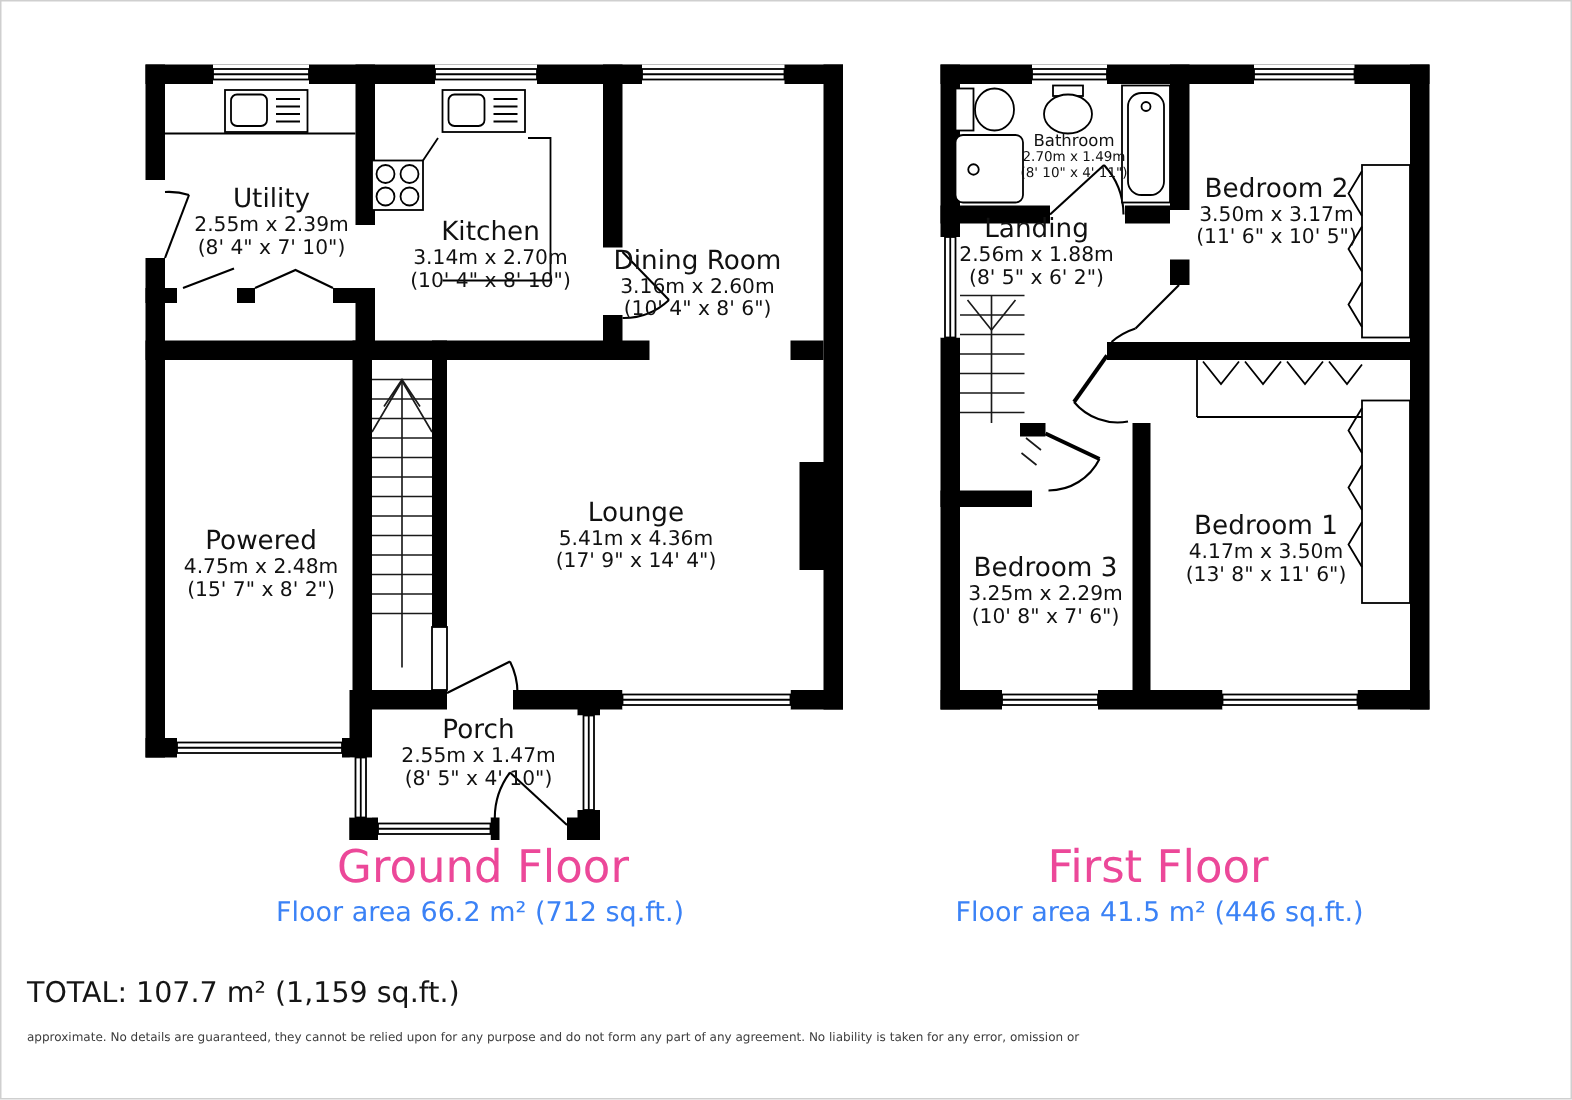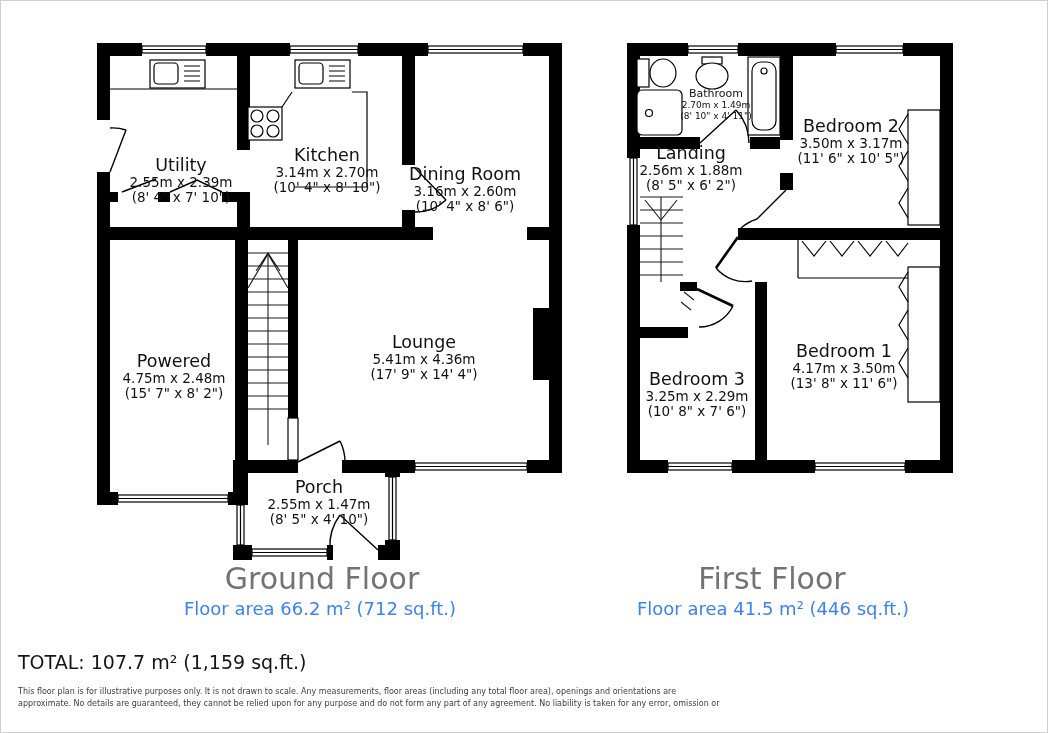--- a/index.html
+++ b/index.html
@@ -11,21 +11,21 @@
   .thin{fill:none;stroke:#000;stroke-width:1.2;}
   .thin-w{fill:#fff;stroke:#000;stroke-width:1.2;}
   .door{fill:none;stroke:#000;stroke-width:1.4;}
   .door-thick{fill:none;stroke:#000;stroke-width:2.6;}
   .tread{fill:none;stroke:#1a1a1a;stroke-width:1.1;}
   .room-label{position:absolute;transform:translateX(-50%);text-align:center;white-space:nowrap;}
   .room-name{font-size:17.5px;line-height:19px;}
   .room-dim{font-size:13.5px;line-height:14.5px;}
   .room-label.sm .room-name{font-size:11px;line-height:12px;}
   .room-label.sm .room-dim{font-size:9px;line-height:10.5px;}
-  .floor-title{position:absolute;transform:translateX(-50%);font-size:30px;line-height:34px;white-space:nowrap;color:#737373;}
+  .floor-title{position:absolute;transform:translateX(-50%);font-size:30px;line-height:34px;white-space:nowrap;color:#ec4899;}
   .floor-area{position:absolute;transform:translateX(-50%);font-size:18px;white-space:nowrap;color:#3b82f6;}
   .total-line{position:absolute;font-size:19px;color:#151515;white-space:nowrap;}
   .disclaimer{position:absolute;font-size:8px;line-height:12px;color:#3d3d3d;}
   .disclaimer div{white-space:nowrap;}
 </style>
 </head>
 <body>
 
 <div class="frame"></div>
 
@@ -258,21 +258,21 @@
       <rect class="thin-w" x="752" y="62" width="24" height="68" rx="9"></rect>
       <circle class="thin" cx="764" cy="71" r="3"></circle>
     </g>
     <g>
       <rect class="thin-w" x="637" y="90" width="45" height="45" rx="5"></rect>
       <circle class="thin" cx="649" cy="113" r="3.5"></circle>
     </g>
   </g>
 </svg>
 
-<div class="room-label" style="left:181px;top:124px;margin-top:32px;">
+<div class="room-label" style="left:181px;top:124px;">
   <div class="room-name">Utility</div>
   <div class="room-dim">2.55m x 2.39m</div>
   <div class="room-dim">(8' 4" x 7' 10")</div>
 </div>
 <div class="room-label" style="left:327px;top:146px;">
   <div class="room-name">Kitchen</div>
   <div class="room-dim">3.14m x 2.70m</div>
   <div class="room-dim">(10' 4" x 8' 10")</div>
 </div>
 <div class="room-label" style="left:465px;top:129px;margin-top:36px;">
@@ -323,15 +323,14 @@
 </div>
 
 <div class="floor-title" style="left:322px;top:562px;">Ground Floor</div>
 <div class="floor-area" style="left:320px;top:598px;">Floor area 66.2 m² (712 sq.ft.)</div>
 <div class="floor-title" style="left:772px;top:562px;">First Floor</div>
 <div class="floor-area" style="left:773px;top:598px;">Floor area 41.5 m² (446 sq.ft.)</div>
 
 <div class="total-line" style="left:18px;top:651px;">TOTAL: 107.7 m² (1,159 sq.ft.)</div>
 
 <div class="disclaimer" style="left:18px;top:686px;">
-  <div>This floor plan is for illustrative purposes only. It is not drawn to scale. Any measurements, floor areas (including any total floor area), openings and orientations are</div>
   <div>approximate. No details are guaranteed, they cannot be relied upon for any purpose and do not form any part of any agreement. No liability is taken for any error, omission or</div>
 </div>
 
 </body></html>

